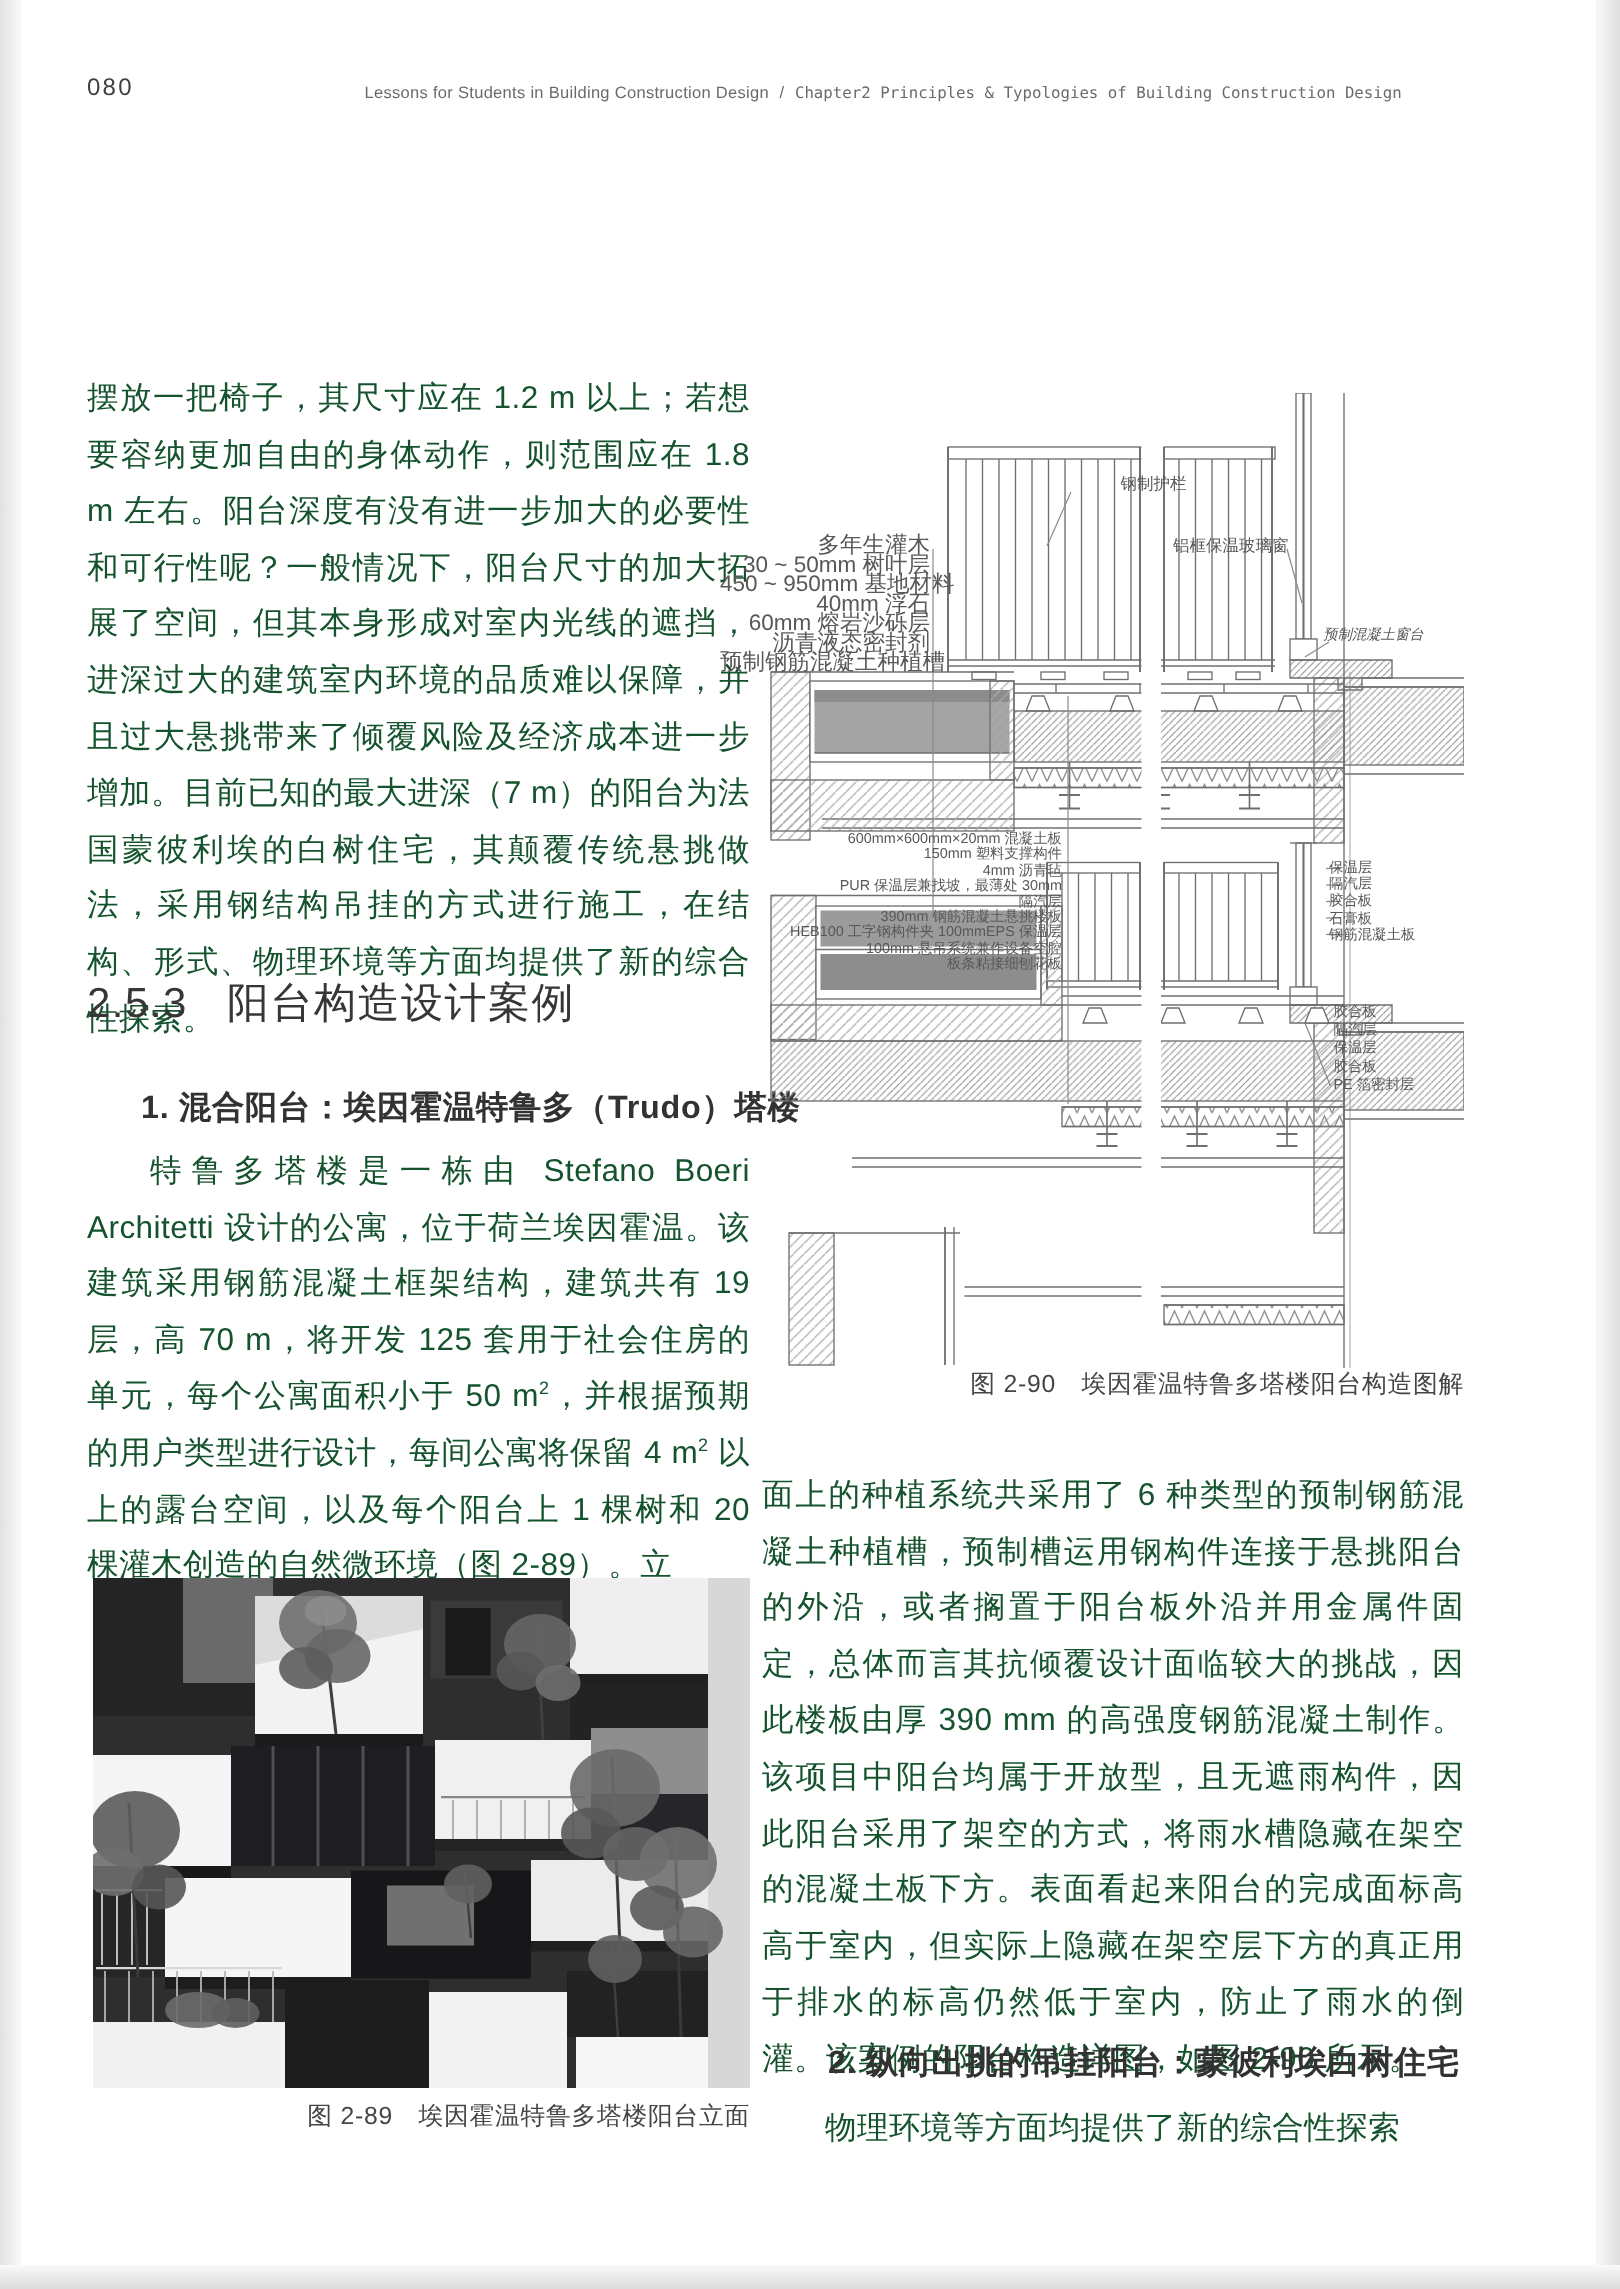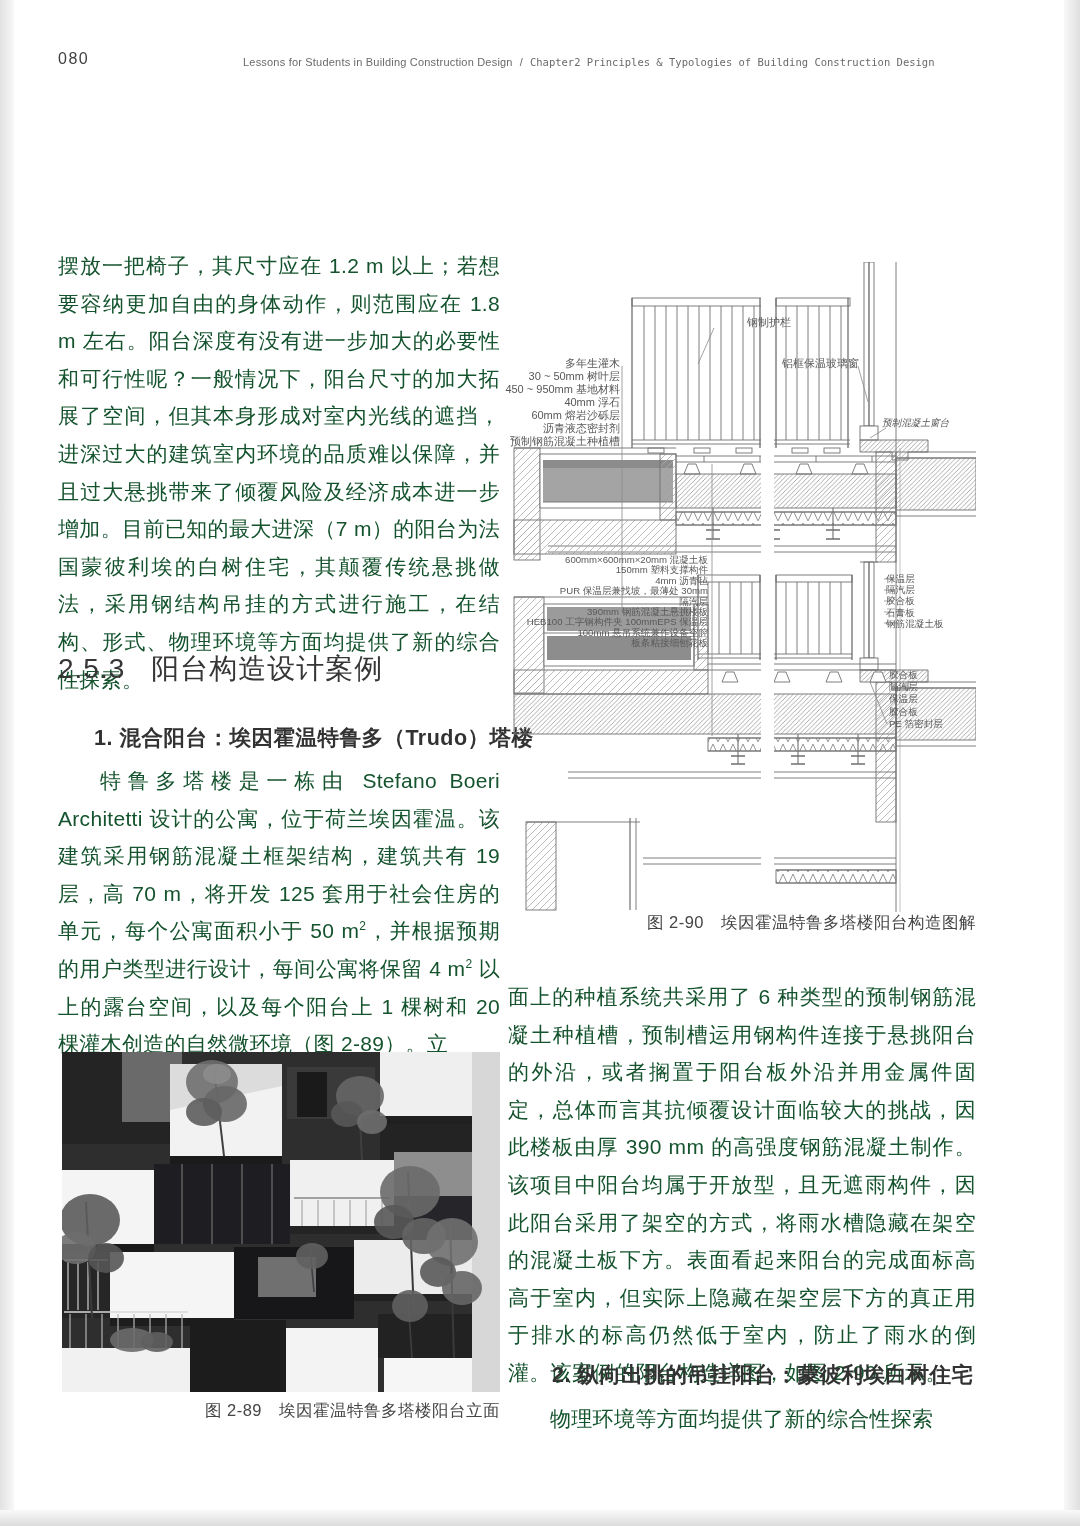--- a/index.html
+++ b/index.html
@@ -21,21 +21,21 @@
   .sec-head{position:absolute;left:58px;top:650px;font-size:28px;color:#363636;letter-spacing:1px;white-space:nowrap;}
   .sec-head .num{margin-right:26px;}
   .sub-head{position:absolute;font-size:21.5px;font-weight:bold;color:#323232;white-space:nowrap;letter-spacing:.5px;}
   .indent2{text-indent:42px;}
   sup{font-size:12px;line-height:0;}
   .figcap{position:absolute;font-size:16.5px;color:#454545;text-align:right;letter-spacing:.5px;}
   .photo-wrap{position:absolute;left:62px;top:1052px;width:438px;height:340px;}
   .diagram-wrap{position:absolute;left:508px;top:262px;width:468px;height:650px;}
   .dlabel{position:absolute;color:#585858;white-space:nowrap;z-index:3;}
   .stack-right{text-align:right;}
-  .planter-stack{left:-28px;top:95px;width:140px;font-size:11px;line-height:13px;}
+  .planter-stack{left:-28px;top:95px;width:140px;font-size:15px;line-height:13px;}
   .floor-stack{left:0px;top:293px;width:200px;font-size:9.6px;line-height:10.4px;letter-spacing:0;}
   .wall-stack{left:378px;top:311px;font-size:9.6px;line-height:11.2px;}
   .sill2-stack{left:381px;top:407px;font-size:9.6px;line-height:12.2px;}
   .rail-label{left:203px;top:53px;font-size:11px;padding-left:36px;}
   .win-label{left:274px;top:94px;font-size:11px;}
   .sill-label{left:374px;top:155px;font-size:9.6px;font-style:italic;}
   svg{display:block;}
 </style>
 </head>
 <body>

